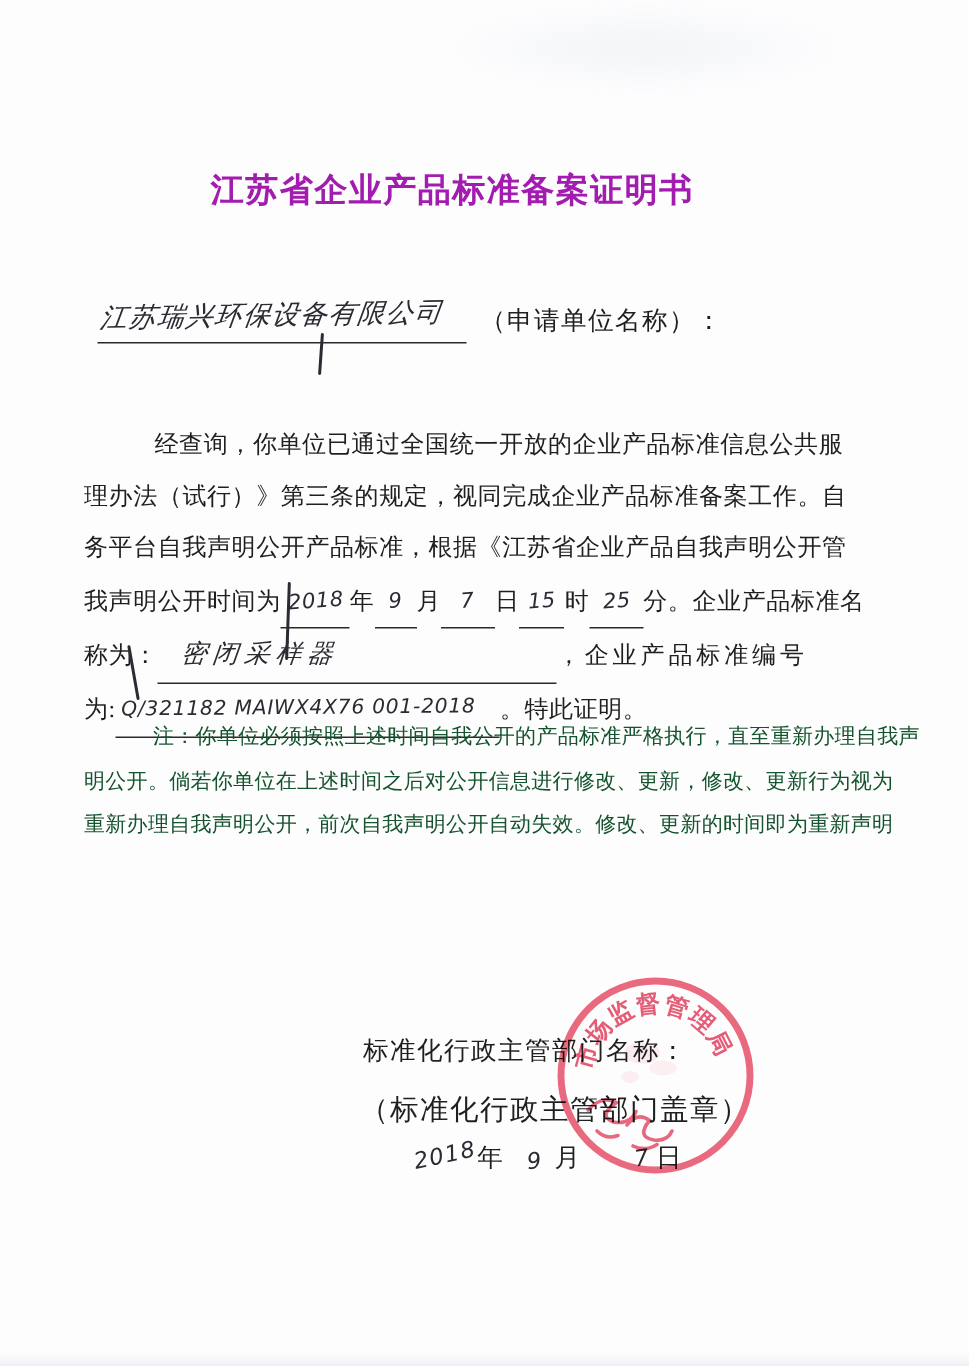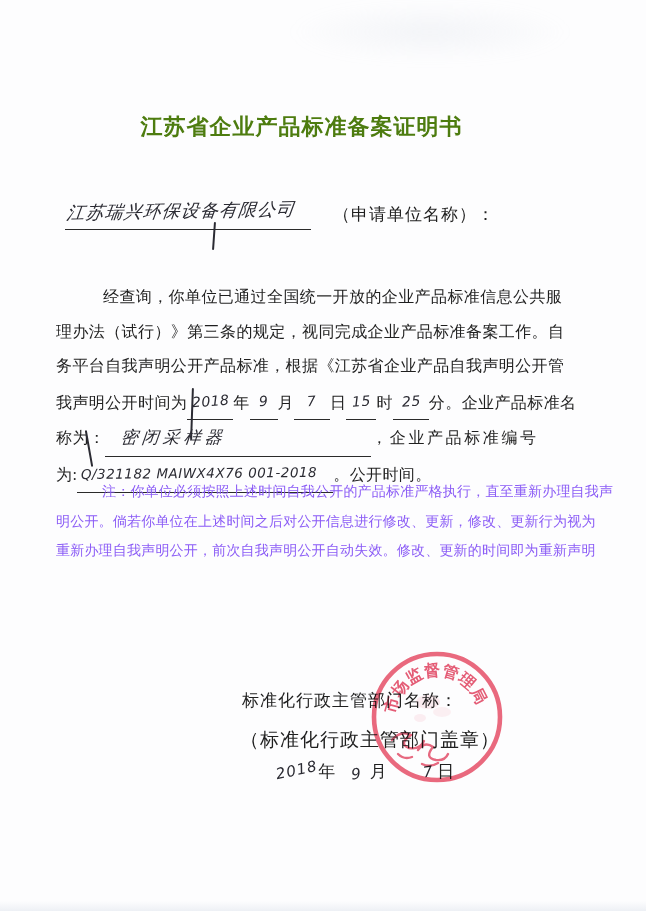--- a/index.html
+++ b/index.html
@@ -9,50 +9,50 @@
     font-family:"Liberation Serif",serif;color:#1f1f1f;
   }
   .smudge{position:absolute;border-radius:50%;filter:blur(6px);pointer-events:none;}
   .smudge.a{left:290px;top:2px;width:280px;height:60px;
     background:radial-gradient(closest-side,rgba(190,200,214,.16),transparent);}
   .smudge.b{left:0;bottom:0;width:646px;height:10px;
     background:linear-gradient(to bottom,transparent,rgba(190,202,218,.25));border-radius:0;filter:none;}
   .title{
     position:absolute;left:0;top:112px;width:603px;text-align:center;
     font-family:"DejaVu Sans","Liberation Sans",sans-serif;
-    font-weight:bold;font-size:22px;letter-spacing:1px;color:#4d7c0f;
+    font-weight:bold;font-size:22px;letter-spacing:1px;color:#a21caf;
   }
   
   .hand{
     font-family:"DejaVu Sans",sans-serif;font-style:italic;color:#2b2b33;
     display:inline-block;
   }
   .blank{
     display:inline-block;border-bottom:1.6px solid #2a2a2a;
     text-align:center;vertical-align:bottom;line-height:inherit;
   }
   
   .company-row{position:absolute;left:65px;top:198px;white-space:nowrap;font-size:17px;line-height:30px;}
   .company-blank{width:246px;text-align:left;}
   .company-hand{font-size:18px;letter-spacing:1px;transform:skewX(-8deg) rotate(-1deg);transform-origin:left bottom;}
-  .company-label{margin-left:22px;letter-spacing:1px;}
+  .company-label{margin-left:9px;letter-spacing:1px;}
   
   .body-block{position:absolute;left:56px;top:238px;width:505px;font-size:16px;line-height:34.6px;margin-top:42px;}
   .body-line{white-space:nowrap;letter-spacing:.4px;}
   .indent{padding-left:47px;}
   .t-blank{font-size:13px;}
   .t-blank .hand{font-size:14px;transform:rotate(-4deg);}
   .w-year{width:46px;} .w-month{width:28px;} .w-day{width:36px;} .w-hour{width:30px;} .w-min{width:36px;}
   .name-blank{width:266px;text-align:left;}
   .name-hand{font-size:17px;letter-spacing:4px;padding-left:14px;transform:skewX(-6deg);transform-origin:left bottom;}
   .num-blank{width:256px;text-align:left;}
   .num-hand{font-size:13.5px;letter-spacing:.5px;padding-left:4px;transform:rotate(-.5deg);transform-origin:left bottom;}
-  .spread{letter-spacing:2.6px;font-family:Liberation Mono, monospace;}
+  .spread{letter-spacing:2.6px;}
   
-  .note-block{position:absolute;left:56px;top:477px;width:540px;font-size:14px;line-height:29.6px;color:#8b5cf6;}
+  .note-block{position:absolute;left:56px;top:477px;width:540px;font-size:14px;line-height:29.6px;color:#14532d;}
   .note-line{white-space:nowrap;letter-spacing:.2px;}
   .note-indent{padding-left:46px;}
   
   .dept-name{position:absolute;left:242px;top:689px;font-size:17px;letter-spacing:1px;}
   .seal-instruction{position:absolute;left:240px;top:727px;font-size:19px;letter-spacing:1px;}
   .date-row{position:absolute;left:276px;top:757px;font-size:17px;white-space:nowrap;line-height:30px;}
   .date-row .hand{font-size:15px;}
   .d-year{transform:rotate(-12deg) translateY(-2px);letter-spacing:1px;}
   .d-month{margin-left:16px;transform:rotate(-6deg) translateY(2px);}
   .d-day{margin-left:36px;transform:rotate(-8deg);}
@@ -85,21 +85,21 @@
     <div class="body-line indent">经查询，你单位已通过全国统一开放的企业产品标准信息公共服</div>
     <div class="body-line">理办法（试行）》第三条的规定，视同完成企业产品标准备案工作。自</div>
     <div class="body-line">务平台自我声明公开产品标准，根据《江苏省企业产品自我声明公开管</div>
     <div class="body-line">
       <span>我声明公开时间为</span><span class="blank t-blank w-year"><span class="hand">2018</span></span><span>年</span><span class="blank t-blank w-month"><span class="hand">9</span></span><span>月</span><span class="blank t-blank w-day"><span class="hand">7</span></span><span>日</span><span class="blank t-blank w-hour"><span class="hand">15</span></span><span>时</span><span class="blank t-blank w-min"><span class="hand">25</span></span><span>分。</span><span>企业产品标准名</span>
     </div>
     <div class="body-line">
       <span>称为：</span><span class="blank name-blank"><span class="hand name-hand">密闭采样器</span></span><span class="spread">，企业产品标准编号</span>
     </div>
     <div class="body-line">
-      <span>为:</span><span class="blank num-blank"><span class="hand num-hand">Q/321182 MAIWX4X76 001-2018</span></span><span>。公开时间。</span>
+      <span>为:</span><span class="blank num-blank"><span class="hand num-hand">Q/321182 MAIWX4X76 001-2018</span></span><span>。特此证明。</span>
     </div>
   </div>
 
   <div class="note-block">
     <div class="note-line note-indent">注：你单位必须按照上述时间自我公开的产品标准严格执行，直至重新办理自我声</div>
     <div class="note-line">明公开。倘若你单位在上述时间之后对公开信息进行修改、更新，修改、更新行为视为</div>
     <div class="note-line">重新办理自我声明公开，前次自我声明公开自动失效。修改、更新的时间即为重新声明</div>
   </div>
 
   <div class="dept-name">标准化行政主管部门名称：</div>

